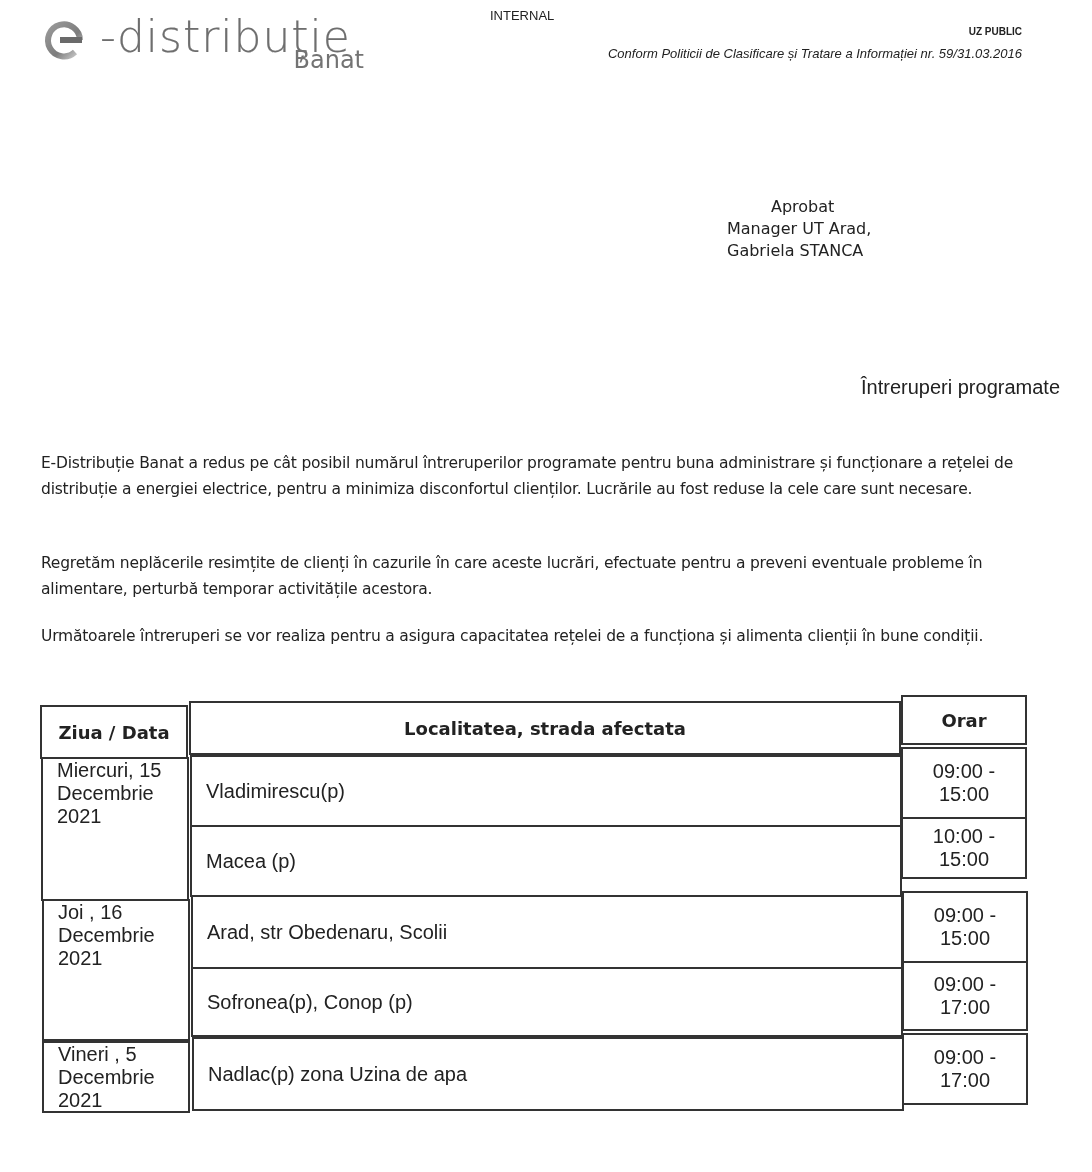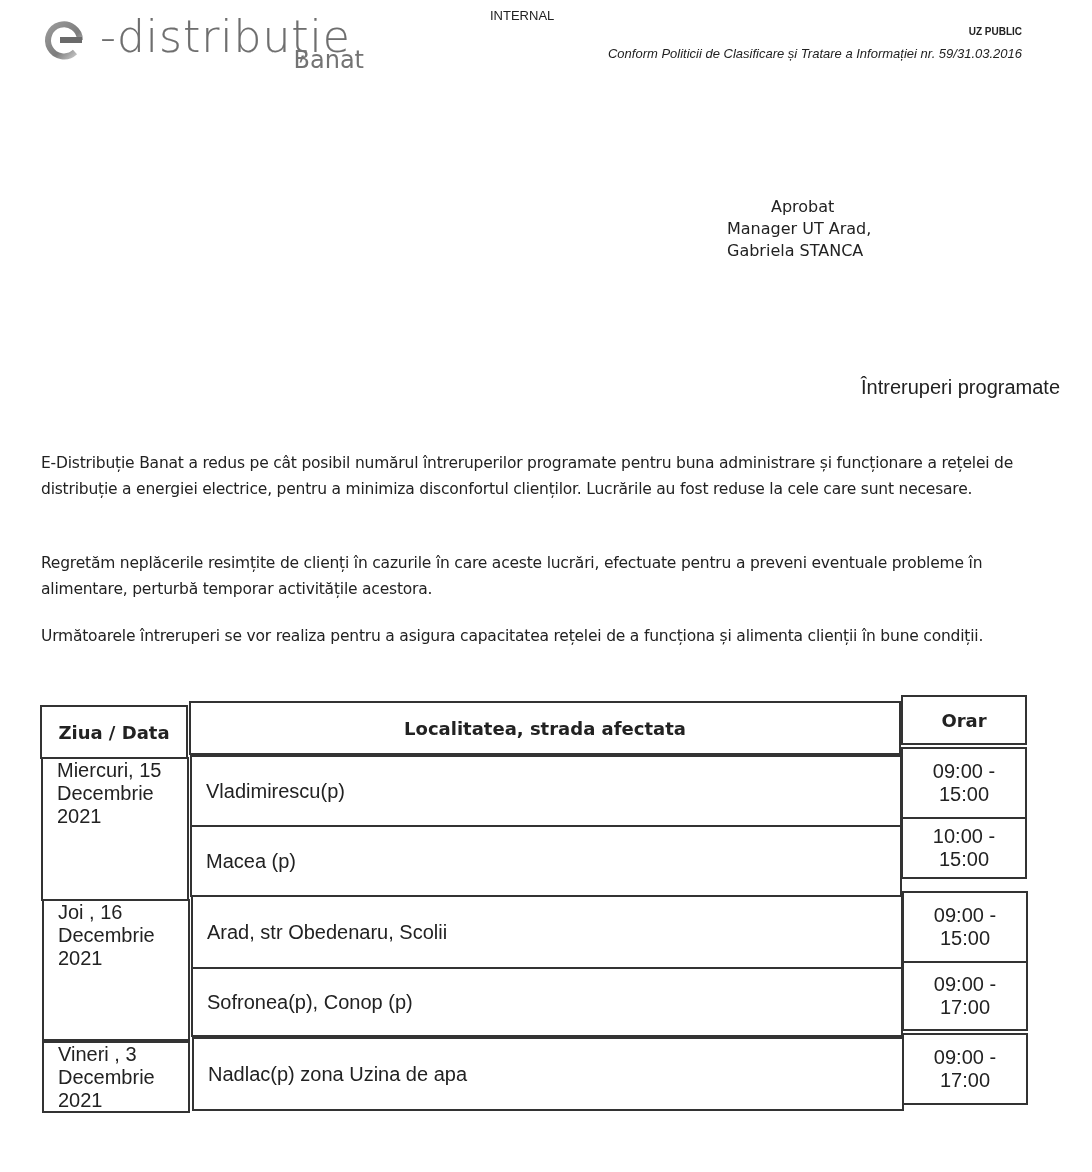--- a/index.html
+++ b/index.html
@@ -136,21 +136,21 @@
   <div class="cell loc-cell" style="left:151px;top:272px;width:712px;height:70px;">Sofronea(p), Conop (p)</div>
   <div class="cell time-cell" style="left:862px;top:266px;width:126px;height:70px;">
     <div>
         <div>09:00 -</div>
         <div>17:00</div>
       </div>
   </div>
 
   <div class="cell date-cell" style="left:2px;top:346px;width:148px;height:72px;">
     <div>
-      <div>Vineri , 3</div>
+      <div>Vineri , 5</div>
       <div>Decembrie</div>
       <div>2021</div>
     </div>
   </div>
   <div class="cell loc-cell" style="left:152px;top:342px;width:712px;height:74px;">Nadlac(p) zona Uzina de apa</div>
   <div class="cell time-cell" style="left:862px;top:338px;width:126px;height:72px;">
     <div>
         <div>09:00 -</div>
         <div>17:00</div>
       </div>

